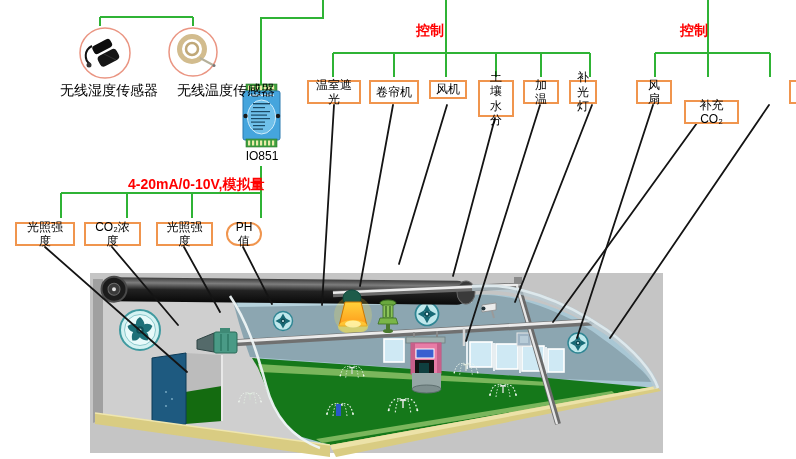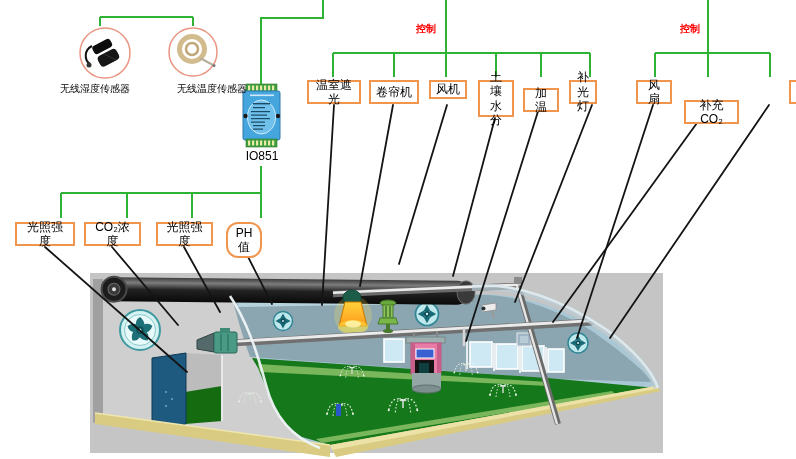--- a/index.html
+++ b/index.html
@@ -9,21 +9,21 @@
   }
   .stage svg{position:absolute;left:0;top:0;}
   .box{
     position:absolute;box-sizing:border-box;
     border:2px solid var(--box-border-orange,#f0954e);
     background:#fff;color:#000;
     display:flex;align-items:center;justify-content:center;
     text-align:center;font-size:12px;line-height:1.2;padding:5px;
     z-index:3;
   }
-  .lbl{position:absolute;font-size:10px;color:#000;z-index:3;white-space:nowrap;}
+  .lbl{position:absolute;font-size:14px;color:#000;z-index:3;white-space:nowrap;}
   .lbl.center{text-align:center;}
   .red{color:var(--label-red,#ff0000);font-weight:bold;}
 </style>
 </head>
 <body>
 
 <div class="stage">
 
 <svg width="796" height="459" viewBox="0 0 796 459">
   <defs>
@@ -281,31 +281,32 @@
     <line x1="45" y1="247" x2="187" y2="372"></line>
     <line x1="112" y1="247" x2="178" y2="325"></line>
     <line x1="184" y1="247" x2="220" y2="312"></line>
     <line x1="243" y1="247" x2="272" y2="304"></line>
   </g>
 </svg>
 
   <div class="lbl" style="left:60px;top:82px;width:86px;">无线湿度传感器</div>
   <div class="lbl" style="left:151px;top:82px;width:86px;margin-left:26px;">无线温度传感器</div>
   <div class="lbl center" style="left:241px;top:149px;width:42px;font-size:12px;">IO851</div>
+  <div class="lbl red center" style="left:128px;top:176px;width:130px;">4-20mA/0-10V,模拟量</div>
   <div class="lbl red" style="left:416px;top:22px;">控制</div>
   <div class="lbl red" style="left:680px;top:22px;">控制</div>
 
   <div class="box" style="left:307px;top:80px;width:54px;height:24px;">温室遮光</div>
   <div class="box" style="left:369px;top:80px;width:50px;height:24px;">卷帘机</div>
   <div class="box" style="left:429px;top:80px;width:38px;height:19px;">风机</div>
   <div class="box" style="left:478px;top:80px;width:36px;height:37px;">土壤水分</div>
-  <div class="box" style="left:523px;top:80px;width:36px;height:24px;margin-top:8px;">加温</div>
+  <div class="box" style="left:523px;top:80px;width:36px;height:24px;">加温</div>
   <div class="box" style="left:569px;top:80px;width:28px;height:24px;">补光灯</div>
 
   <div class="box" style="left:636px;top:80px;width:36px;height:24px;">风扇</div>
   <div class="box" style="left:684px;top:80px;width:55px;height:24px;margin-top:20px;">补充CO₂</div>
   <div class="box" style="left:749px;top:80px;width:45px;height:24px;margin-left:40px;">杀虫灯</div>
 
   <div class="box" style="left:15px;top:222px;width:60px;height:24px;">光照强度</div>
   <div class="box" style="left:84px;top:222px;width:57px;height:24px;">CO₂浓度</div>
   <div class="box" style="left:156px;top:222px;width:57px;height:24px;">光照强度</div>
-  <div class="box" style="left:226px;top:222px;width:36px;height:36px;border-radius:12px;">PH值</div>
+  <div class="box" style="left:226px;top:222px;width:36px;height:24px;border-radius:12px;">PH值</div>
 </div>
 
 </body></html>

